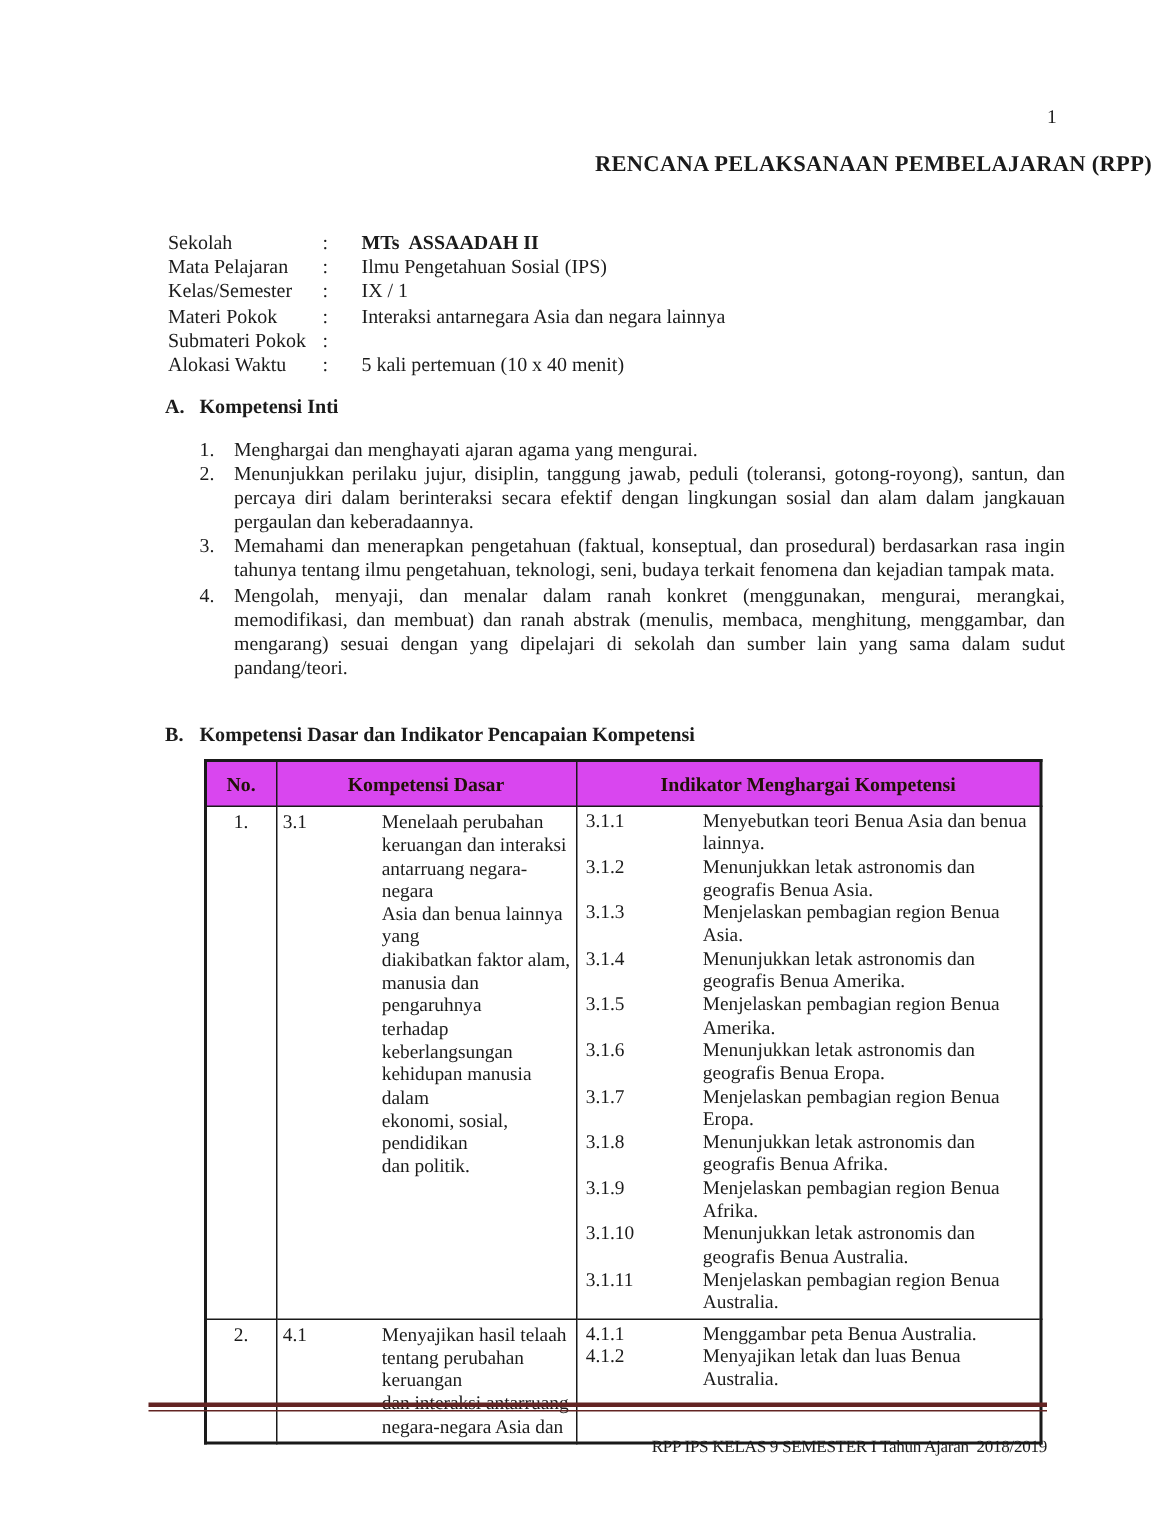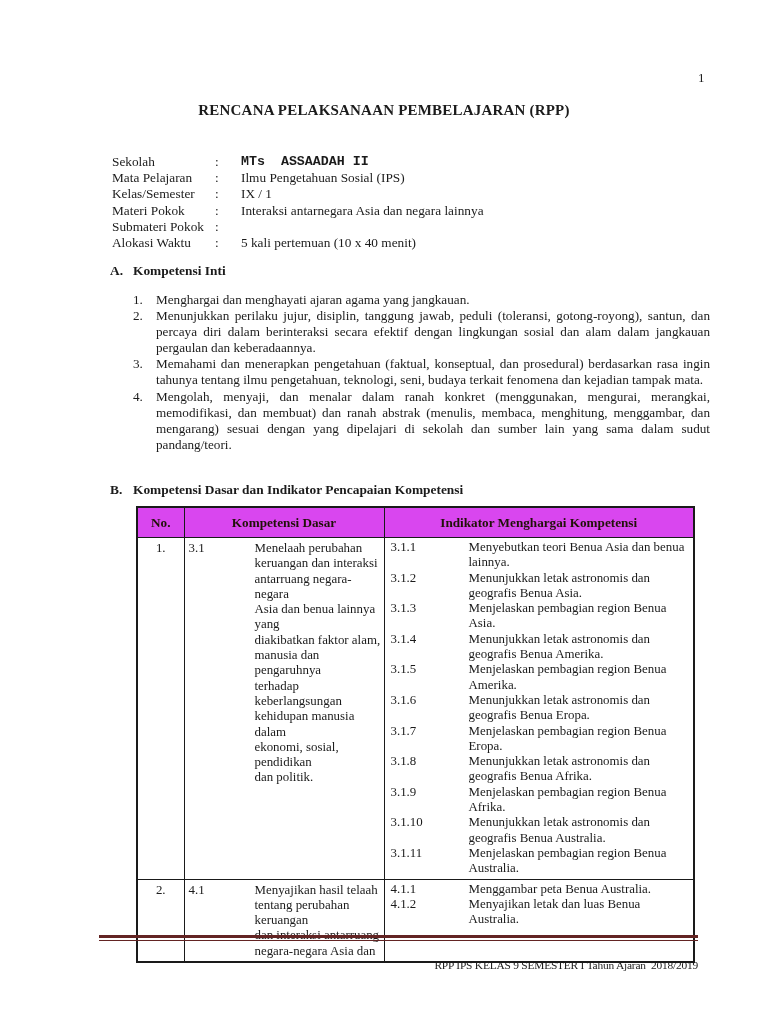--- a/index.html
+++ b/index.html
@@ -2,29 +2,29 @@
 <html><head>
 <meta charset="utf-8">
 <style>
   html,body { margin:0; padding:0; background:#ffffff; }
   .page {
     position:relative; width:768px; height:1024px; background:#ffffff;
     font-family:"Liberation Serif", serif; color:#1b1b1b; overflow:hidden;
   }
   .page-number { position:absolute; top:70px; left:698px; font-size:13px; }
   .doc-title {
-    position:absolute; top:102px; left:0; width:768px; text-align:center;
+    position:absolute; top:102px; left:0; width:768px; text-align:right;
     font-size:15px; font-weight:bold; letter-spacing:0.2px;
   }
   .meta { position:absolute; top:154px; left:112px; font-size:13.3px; line-height:16.2px; }
   .meta-row { display:flex; }
   .meta-label { width:103px; flex:none; }
   .meta-colon { width:26px; flex:none; }
   .meta-value { white-space:pre; }
-  .meta-value.bold { font-weight:bold;font-family:Liberation Mono, monospace; }
+  .meta-value.bold { font-weight:bold; }
 
   .sec-heading { position:absolute; display:flex; font-size:13.4px; font-weight:bold; }
   .sec-a-heading { top:263px; left:110px; }
   .sec-b-heading { top:482px; left:110px; }
   .sec-heading .h-label { width:23px; flex:none; }
 
   .ki-list { position:absolute; top:292px; left:133px; width:577px; font-size:13.2px; line-height:16.1px; }
   .ki-item { display:flex; }
   .ki-num { width:23px; flex:none; }
   .ki-text { flex:1; text-align:justify; }
@@ -98,21 +98,21 @@
   </div>
 
   <div class="sec-heading sec-a-heading">
     <span class="h-label">A.</span>
     <span>Kompetensi Inti</span>
   </div>
 
   <div class="ki-list">
     <div class="ki-item">
       <span class="ki-num">1.</span>
-      <span class="ki-text">Menghargai dan menghayati ajaran agama yang jangkauan.</span>
+      <span class="ki-text">Menghargai dan menghayati ajaran agama yang mengurai.</span>
     </div>
     <div class="ki-item">
       <span class="ki-num">2.</span>
       <span class="ki-text">Menunjukkan perilaku jujur, disiplin, tanggung jawab, peduli (toleransi, gotong-royong), santun, dan percaya diri dalam berinteraksi secara efektif dengan lingkungan sosial dan alam dalam jangkauan pergaulan dan keberadaannya.</span>
     </div>
     <div class="ki-item">
       <span class="ki-num">3.</span>
       <span class="ki-text">Memahami dan menerapkan pengetahuan (faktual, konseptual, dan prosedural) berdasarkan rasa ingin tahunya tentang ilmu pengetahuan, teknologi, seni, budaya terkait fenomena dan kejadian tampak mata.</span>
     </div>
     <div class="ki-item">

